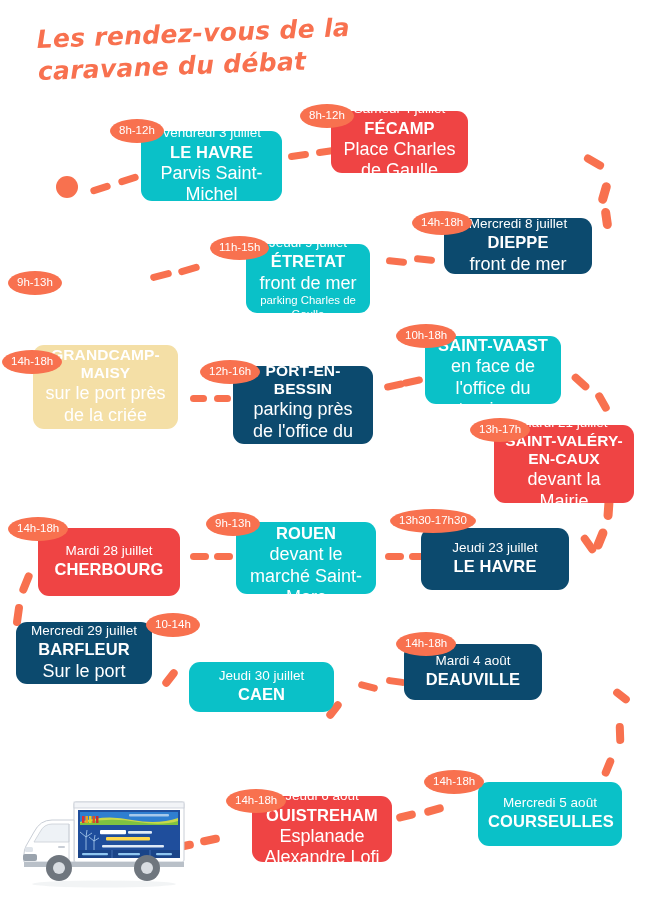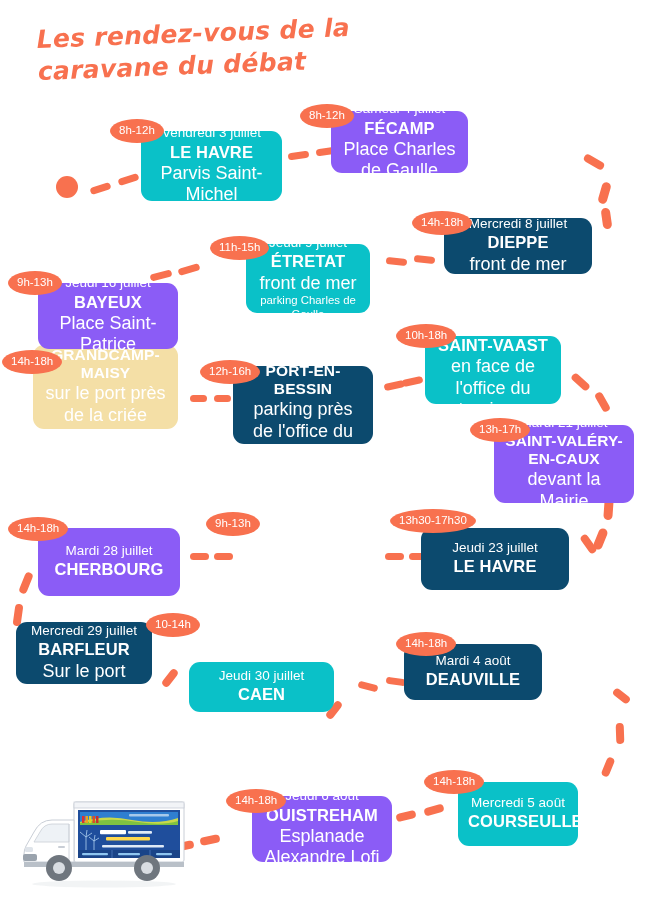--- a/index.html
+++ b/index.html
@@ -59,21 +59,21 @@
     border-radius: 11px;
     color: #ffffff;
     text-align: center;
     padding: 9px 10px 10px 10px;
     display: flex;
     flex-direction: column;
     justify-content: center;
   }
   .card.teal   { background: #0ac1c8; }
   .card.blue   { background: #0c4a6e; }
-  .card.yellow { background: #8b5cf6; }
+  .card.yellow { background: #ef4444; }
   .card.yellow-faded { background: #f4dfa6; }
 
   .card .c-date {
     font-size: 13.5px;
     font-weight: 400;
     line-height: 1.22;
     margin-bottom: 1px;
   }
   .card .c-city {
     font-size: 16.5px;
@@ -208,25 +208,20 @@
     <div class="c-place2">parking Charles de Gaulle</div>
   </div>
   <div class="badge" style="left:210px;top:236px;">11h-15h</div>
 
   <div class="card yellow-faded big-city" style="left:33px;top:345px;width:145px;height:84px;">
     <div class="c-city">GRANDCAMP-MAISY</div>
     <div class="c-place">sur le port près de la criée</div>
   </div>
   <div class="badge" style="left:2px;top:350px;">14h-18h</div>
 
-  <div class="card yellow" style="left:38px;top:283px;width:140px;height:66px;z-index:4;">
-    <div class="c-date">Jeudi 16 juillet</div>
-    <div class="c-city">BAYEUX</div>
-    <div class="c-place">Place Saint-Patrice</div>
-  </div>
   <div class="badge" style="left:8px;top:271px;">9h-13h</div>
 
   <div class="card blue big-city" style="left:233px;top:366px;width:140px;height:78px;">
     <div class="c-date">Vendredi 17 juillet</div>
     <div class="c-city">PORT-EN-BESSIN</div>
     <div class="c-place">parking près de l'office du tourisme</div>
   </div>
   <div class="badge" style="left:200px;top:360px;">12h-16h</div>
 
   <div class="card teal" style="left:425px;top:336px;width:136px;height:68px;">
@@ -242,20 +237,25 @@
     <div class="c-place">devant la Mairie</div>
   </div>
   <div class="badge" style="left:470px;top:418px;">13h-17h</div>
 
   <div class="card yellow" style="left:38px;top:528px;width:142px;height:68px;">
     <div class="c-date">Mardi 28 juillet</div>
     <div class="c-city">CHERBOURG</div>
   </div>
   <div class="badge" style="left:8px;top:517px;">14h-18h</div>
 
+  <div class="card teal" style="left:236px;top:522px;width:140px;height:72px;">
+    <div class="c-date">Vendredi 24 juillet</div>
+    <div class="c-city">ROUEN</div>
+    <div class="c-place">devant le marché Saint-Marc</div>
+  </div>
   <div class="badge" style="left:206px;top:512px;">9h-13h</div>
 
   <div class="card blue" style="left:421px;top:528px;width:148px;height:62px;">
     <div class="c-date">Jeudi 23 juillet</div>
     <div class="c-city">LE HAVRE</div>
   </div>
   <div class="badge" style="left:390px;top:509px;">13h30-17h30</div>
 
   <div class="card blue" style="left:16px;top:622px;width:136px;height:62px;">
     <div class="c-date">Mercredi 29 juillet</div>
@@ -275,21 +275,21 @@
   </div>
   <div class="badge" style="left:396px;top:632px;">14h-18h</div>
 
   <div class="card yellow" style="left:252px;top:796px;width:140px;height:66px;">
     <div class="c-date">Jeudi 6 août</div>
     <div class="c-city">OUISTREHAM</div>
     <div class="c-place">Esplanade Alexandre Lofi</div>
   </div>
   <div class="badge" style="left:226px;top:789px;">14h-18h</div>
 
-  <div class="card teal" style="left:458px;top:782px;width:120px;height:64px;">
+  <div class="card teal" style="left:478px;top:782px;width:144px;height:64px;">
     <div class="c-date">Mercredi 5 août</div>
     <div class="c-city">COURSEULLES</div>
   </div>
   <div class="badge" style="left:424px;top:770px;">14h-18h</div>
 
   <div class="truck" style="left:14px;top:794px;width:180px;height:100px;">
     <svg width="180" height="100" viewBox="0 0 180 100" xmlns="http://www.w3.org/2000/svg">
 
       <rect x="60" y="8" width="110" height="60" rx="2" fill="#ffffff" stroke="#c9ced6" stroke-width="1"></rect>
 

